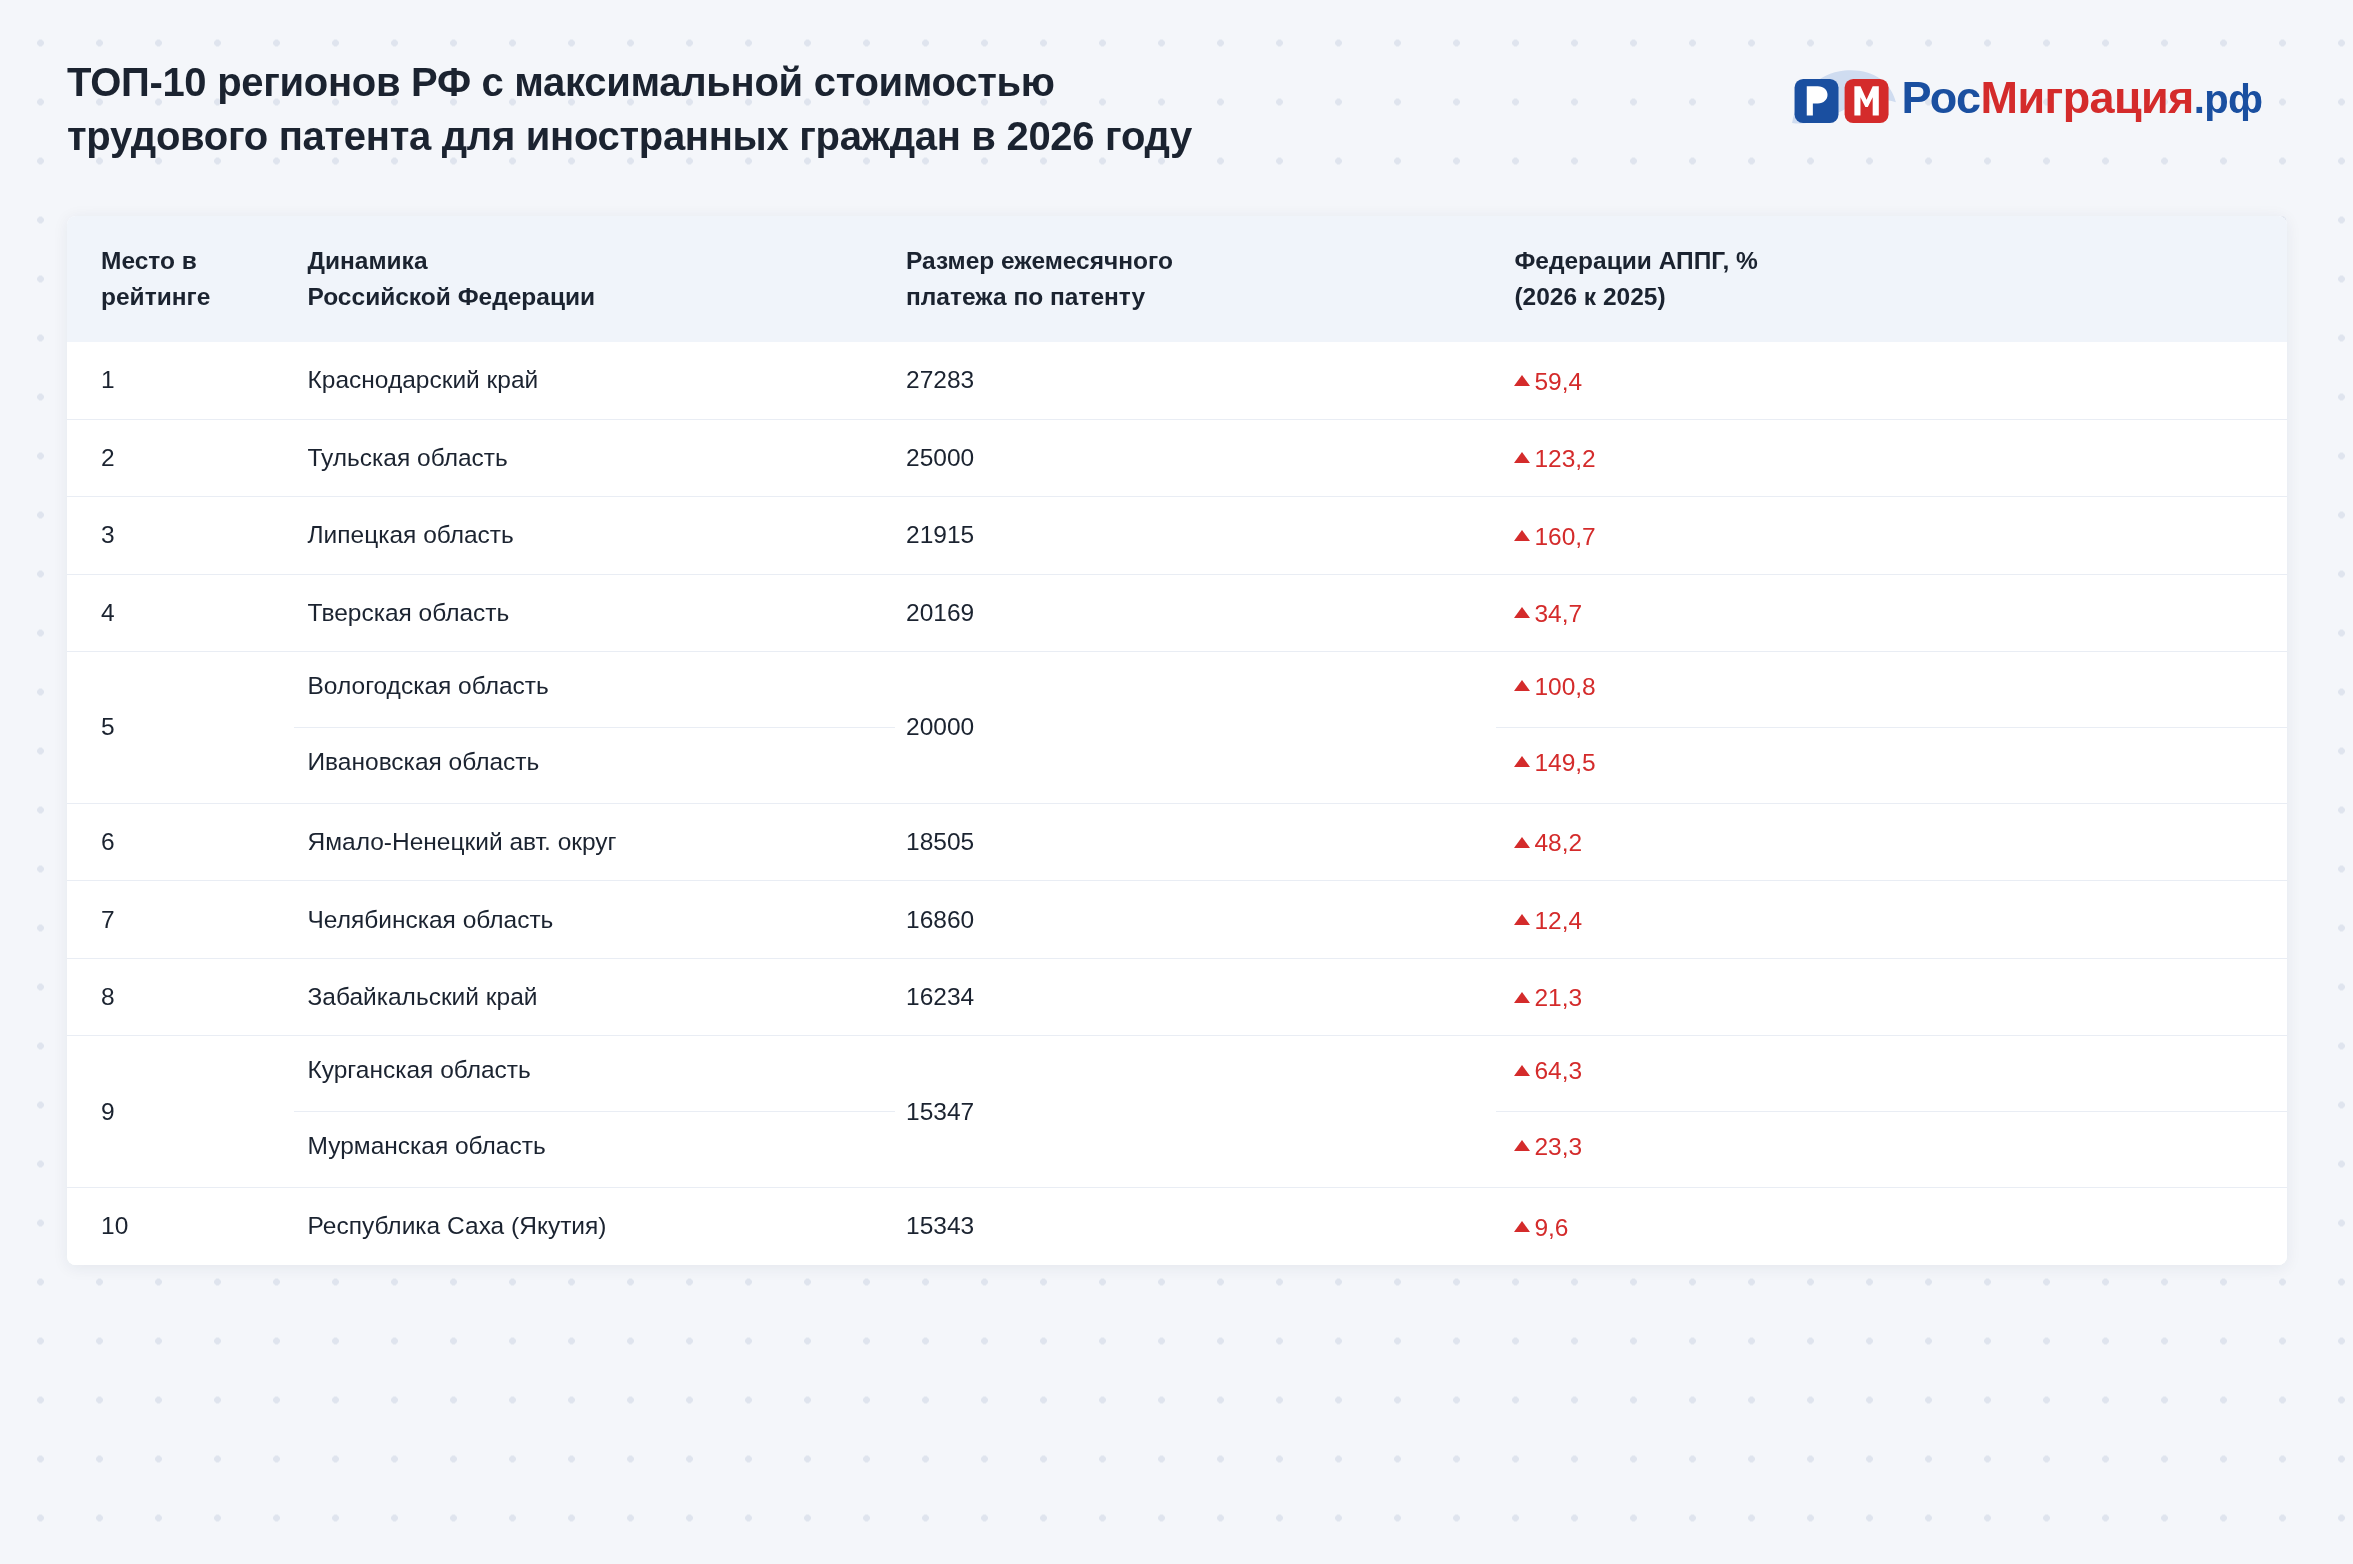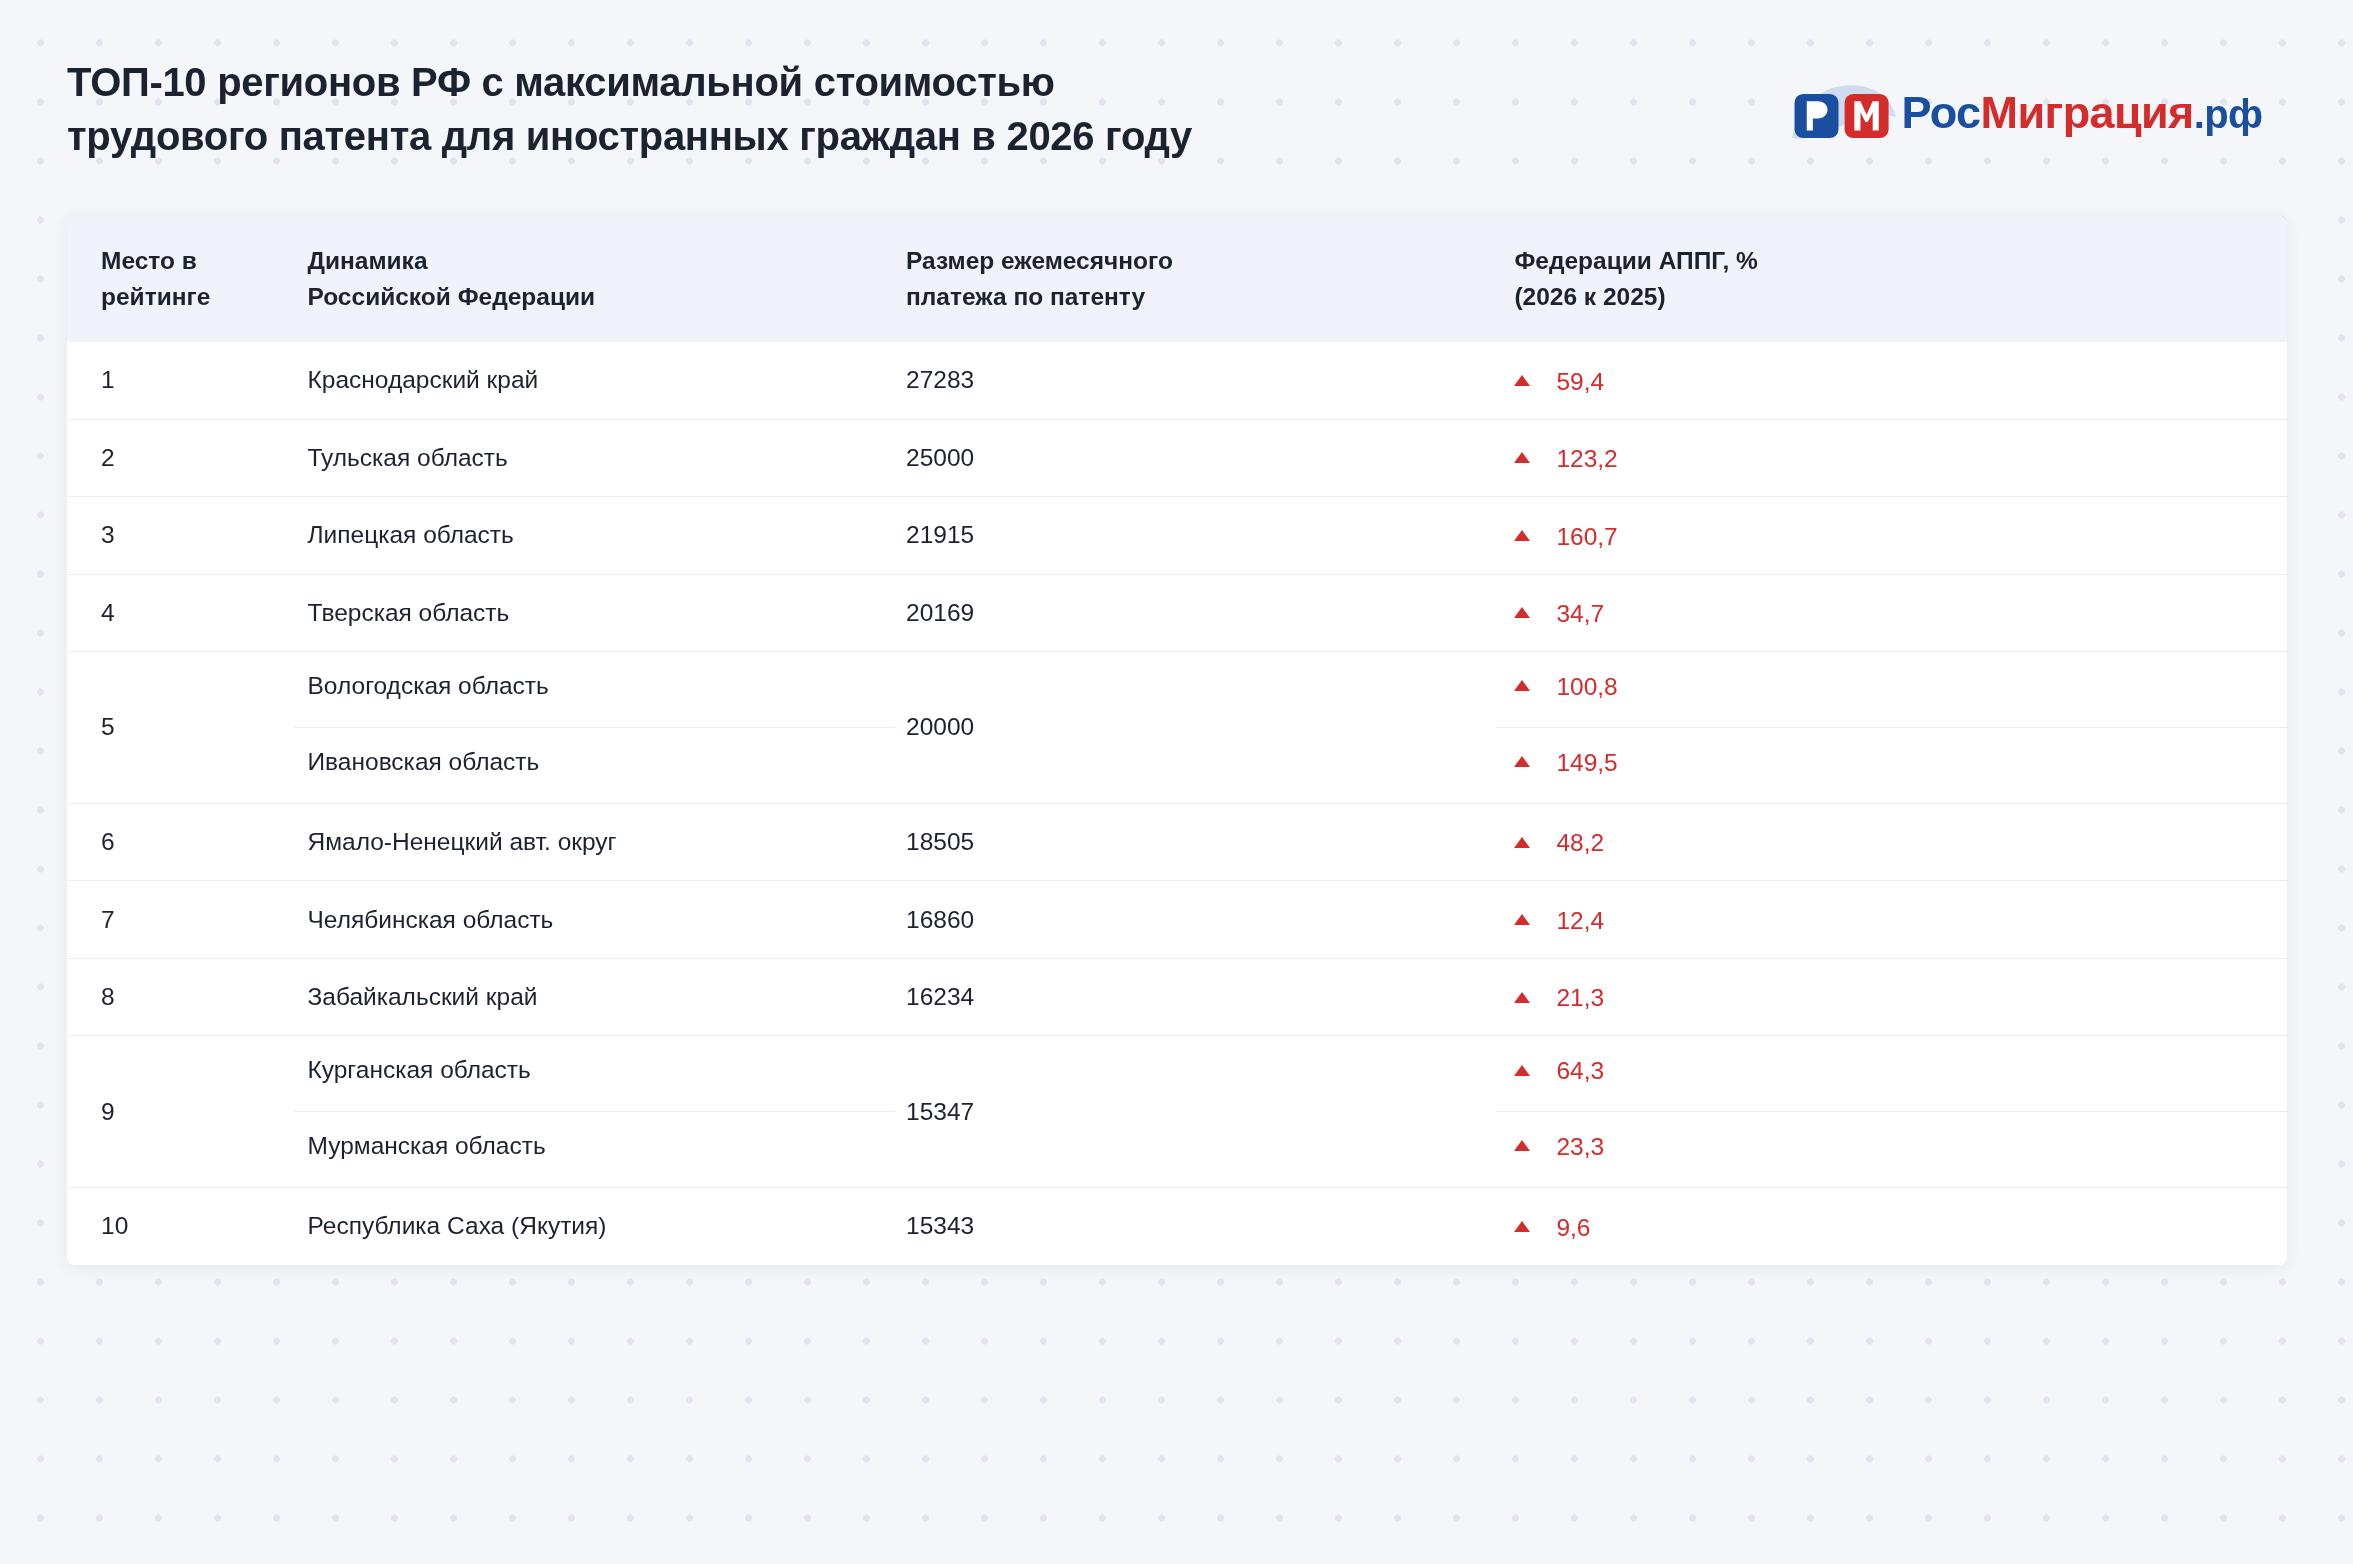--- a/index.html
+++ b/index.html
@@ -29,21 +29,21 @@
     width: 2354px;
     height: 1564px;
     box-sizing: border-box;
     padding: 55px 67px 0 67px;
   }
 
   
   .header {
     display: flex;
     justify-content: space-between;
-    align-items: center;
+    align-items: flex-start;
   }
   .title {
     font-size: 40px;
     font-weight: bold;
     line-height: 1.35;
     letter-spacing: -0.3px;
     color: #1b2330;
     max-width: 1410px;
   }
   .title .line {
@@ -118,21 +118,21 @@
   td.sub-cell {
     padding-top: 18.4px;
     padding-bottom: 26px;
     border-bottom: 1.2px solid #e9edf4;
   }
   td.nb { border-bottom: 1.2px solid #e9edf4; }
 
   .dyn-val {
     display: inline-flex;
     align-items: center;
-    gap: 26px;
+    gap: 4px;
     color: #d42b2b;
     font-size: 24.5px;
   }
   .arrow-up {
     width: 0; height: 0;
     border-left: 8px solid transparent;
     border-right: 8px solid transparent;
     border-bottom: 11.6px solid #d42b2b;
     display: inline-block;
     position: relative;

